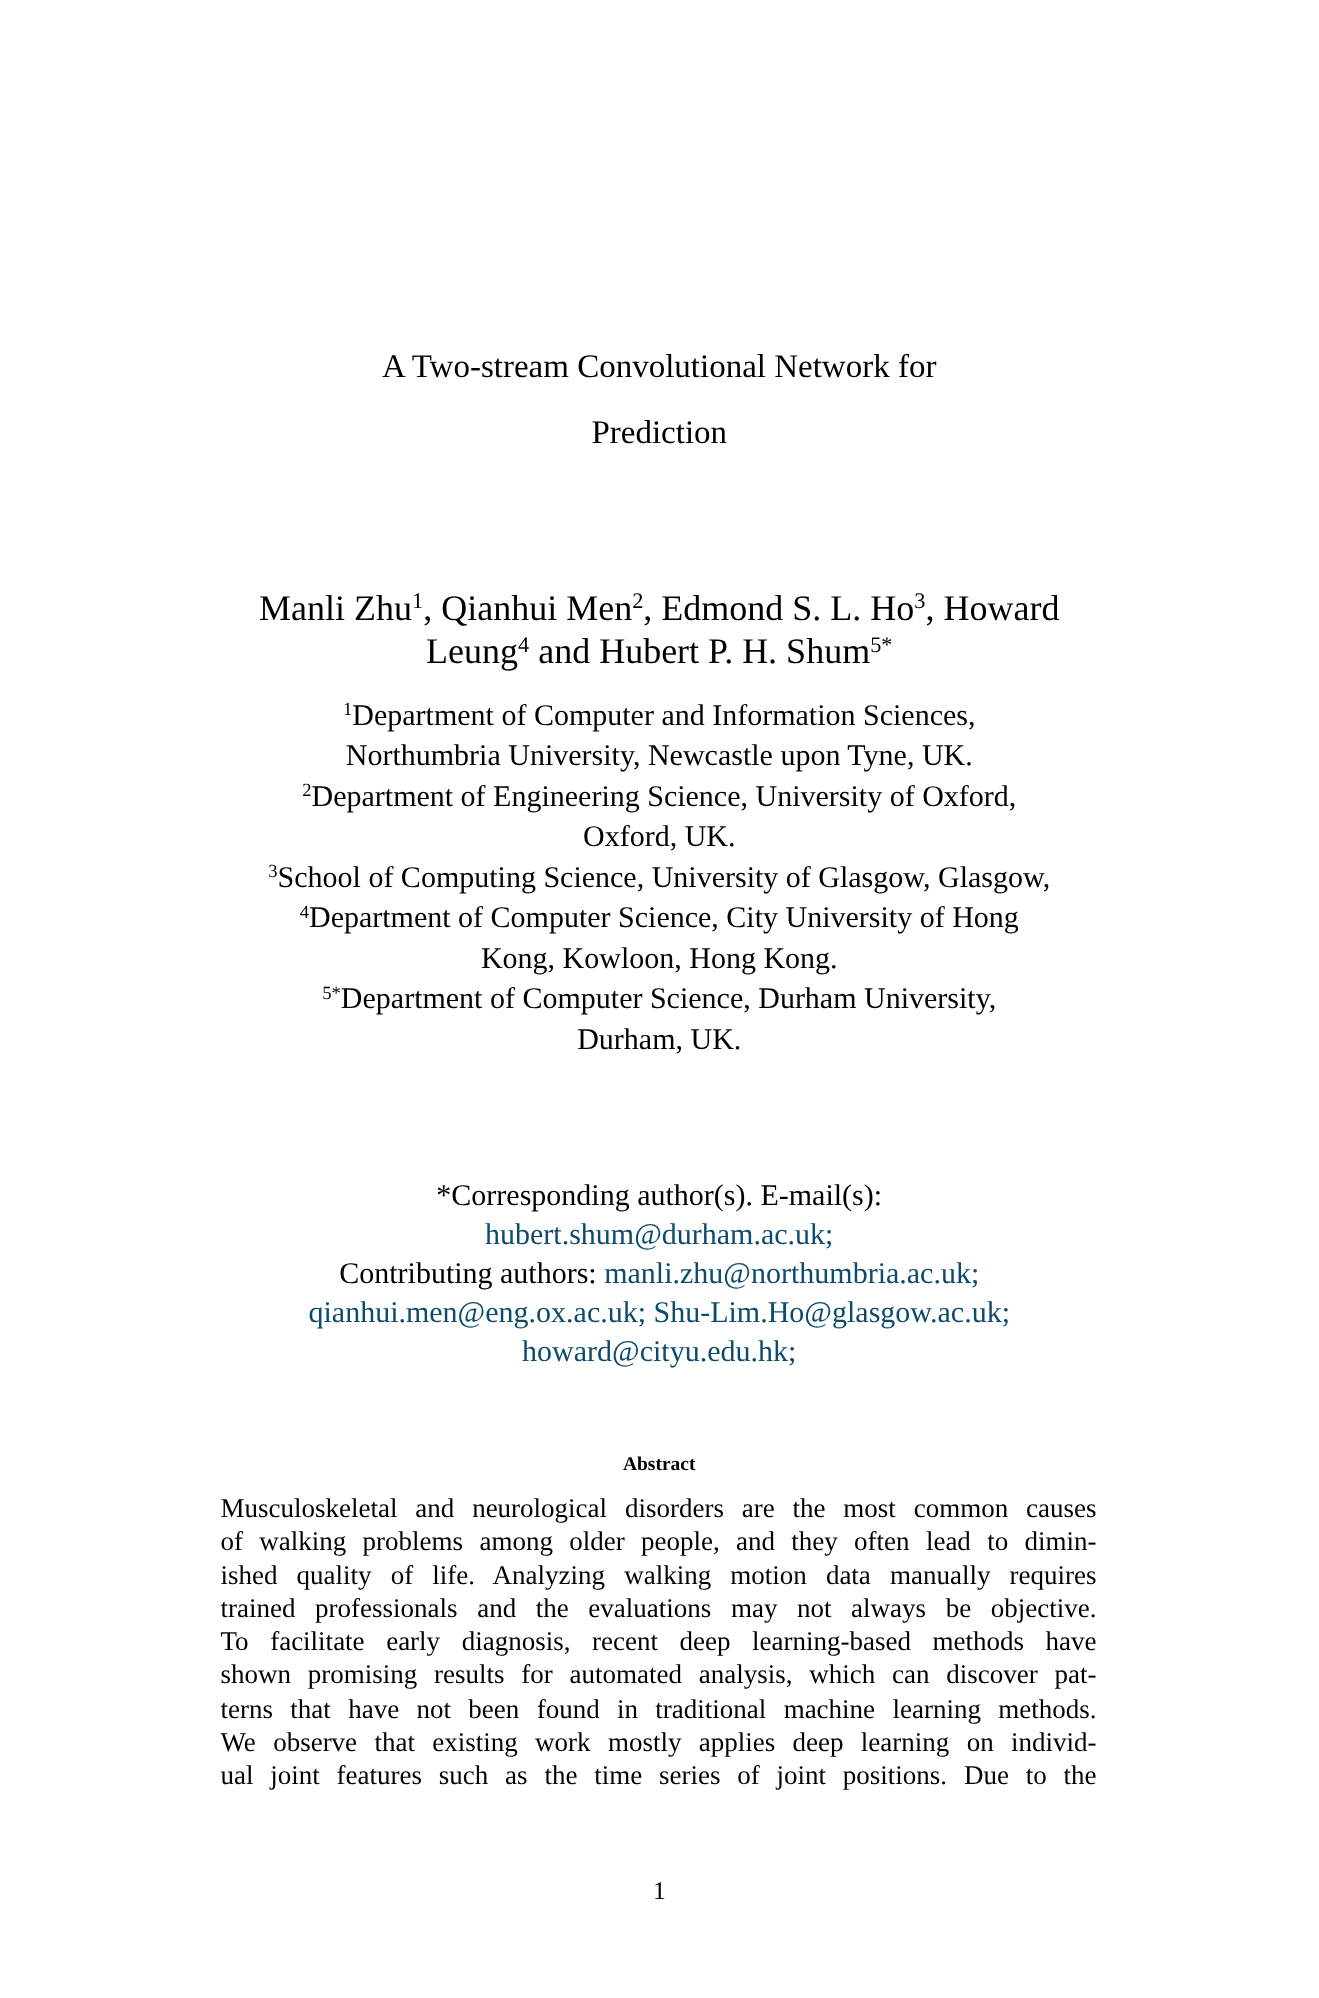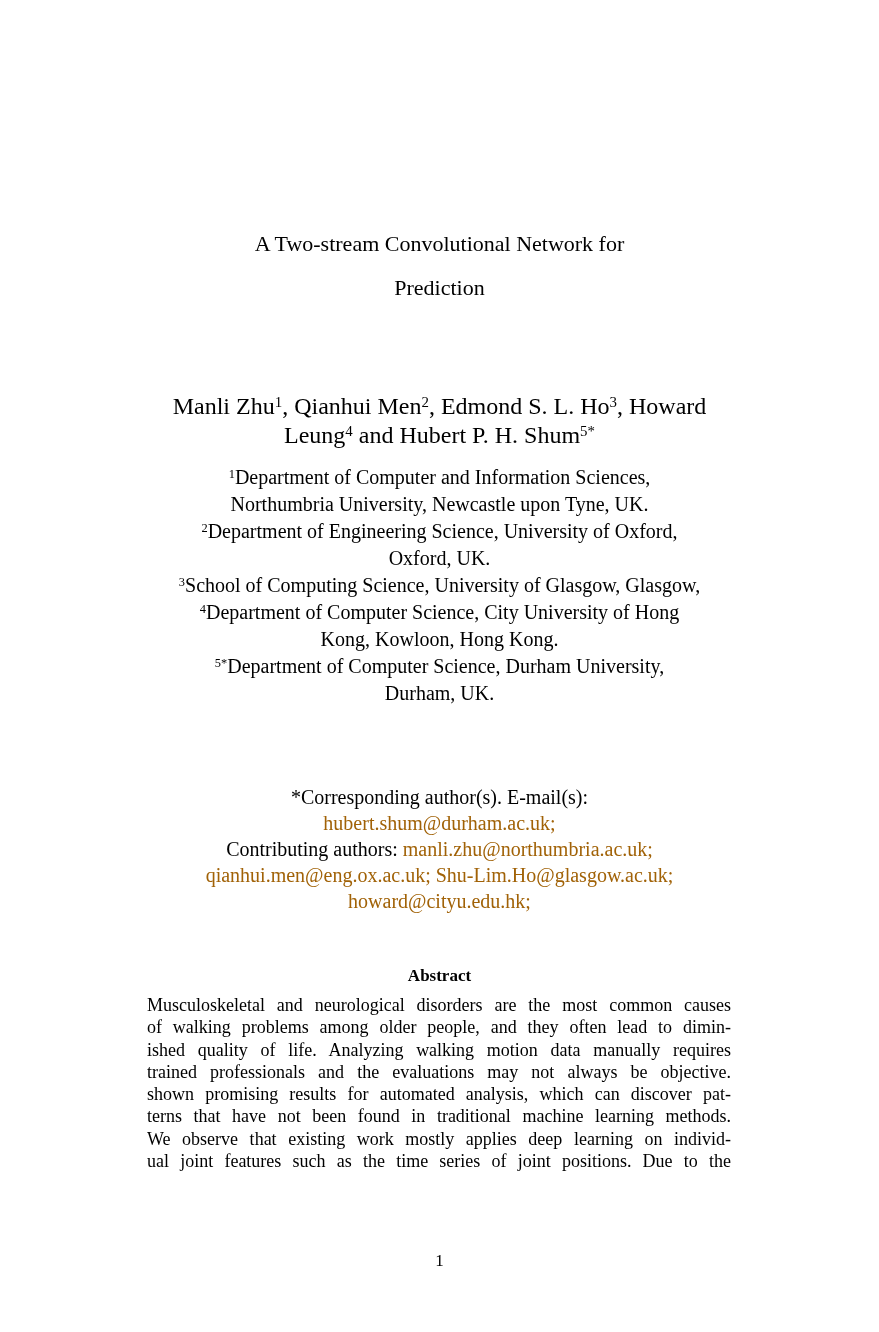--- a/index.html
+++ b/index.html
@@ -54,25 +54,25 @@
     top: 464px;
     font-size: 20px;
     line-height: 27px;
   }
 
   .correspondence {
     top: 784px;
     font-size: 20px;
     line-height: 26px;
   }
-  .email { color: #a16207; }
+  .email { color: #0c4a6e; }
 
   .abstract-heading {
     top: 965px;
-    font-size: 17px;
+    font-size: 13px;
     font-weight: bold;
     line-height: 22px;
   }
   .abstract-body {
     position: absolute;
     top: 994px;
     left: 147px;
     width: 584px;
     font-size: 18px;
     line-height: 22.3px;
@@ -129,20 +129,21 @@
     <div><span class="email">qianhui.men@eng.ox.ac.uk;</span><span class="email"> Shu-Lim.Ho@glasgow.ac.uk;</span></div>
     <div><span class="email">howard@cityu.edu.hk;</span></div>
   </div>
 
   <div class="block abstract-heading">Abstract</div>
   <div class="abstract-body">
     <div class="abs-line">Musculoskeletal and neurological disorders are the most common causes</div>
     <div class="abs-line">of walking problems among older people, and they often lead to dimin-</div>
     <div class="abs-line">ished quality of life. Analyzing walking motion data manually requires</div>
     <div class="abs-line">trained professionals and the evaluations may not always be objective.</div>
+    <div class="abs-line">To facilitate early diagnosis, recent deep learning-based methods have</div>
     <div class="abs-line">shown promising results for automated analysis, which can discover pat-</div>
     <div class="abs-line">terns that have not been found in traditional machine learning methods.</div>
     <div class="abs-line">We observe that existing work mostly applies deep learning on individ-</div>
     <div class="abs-line">ual joint features such as the time series of joint positions. Due to the</div>
   </div>
 
   <div class="block page-number">1</div>
 
 </div>
 

